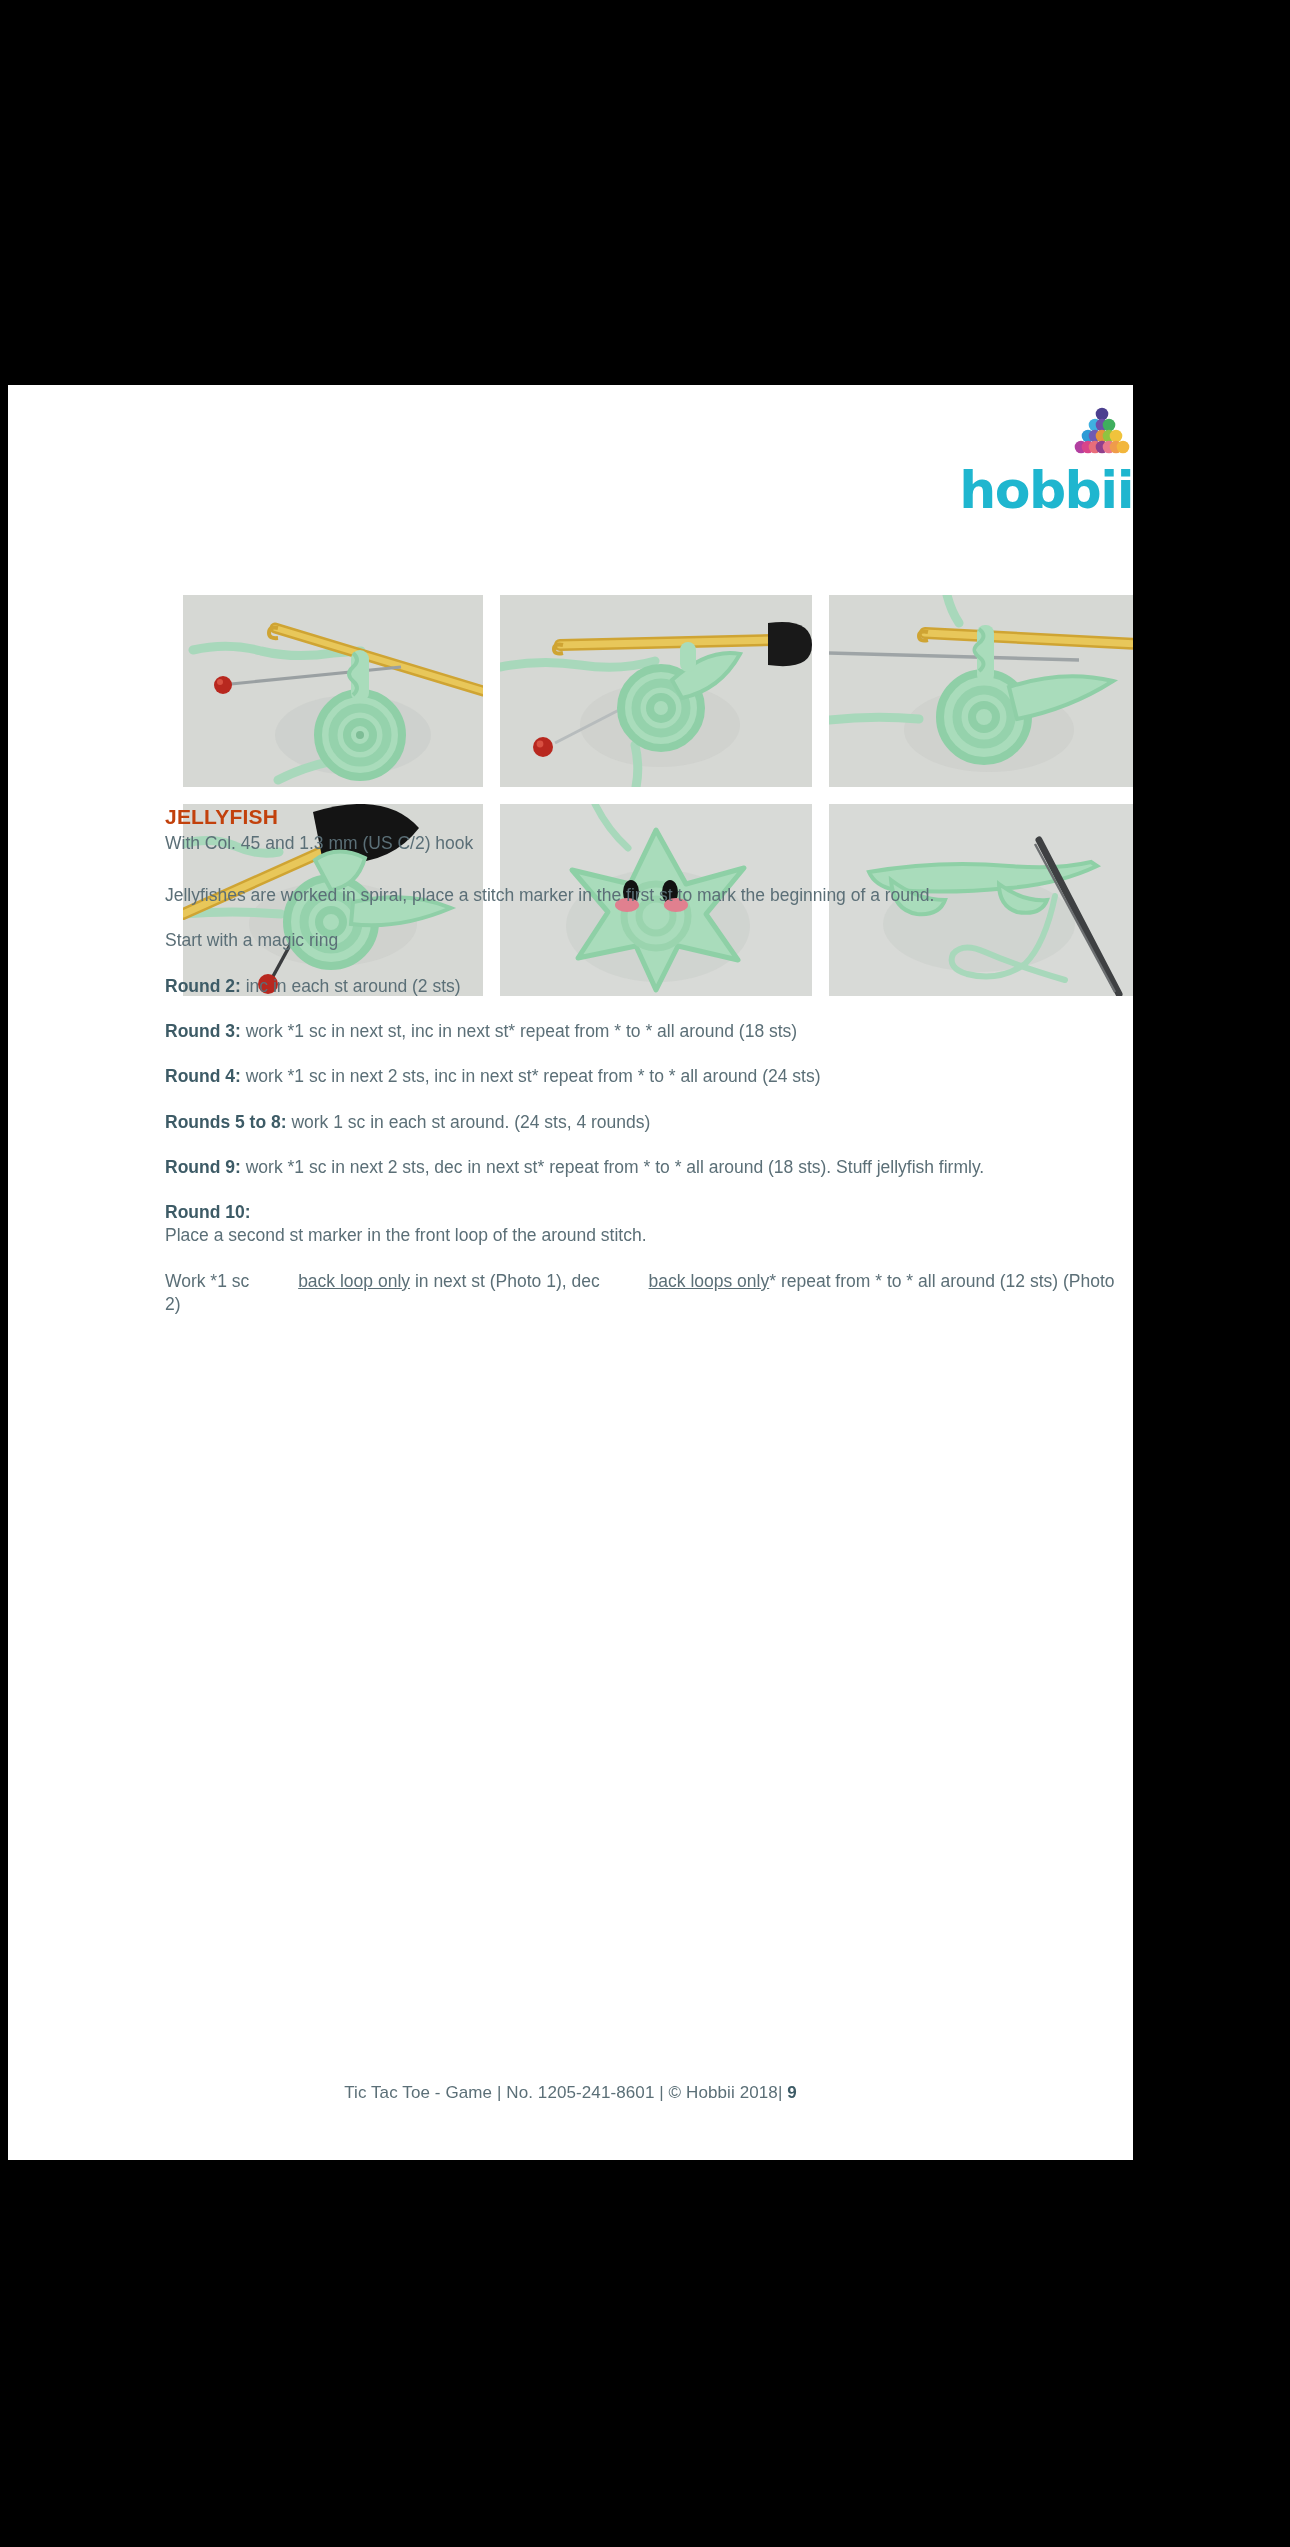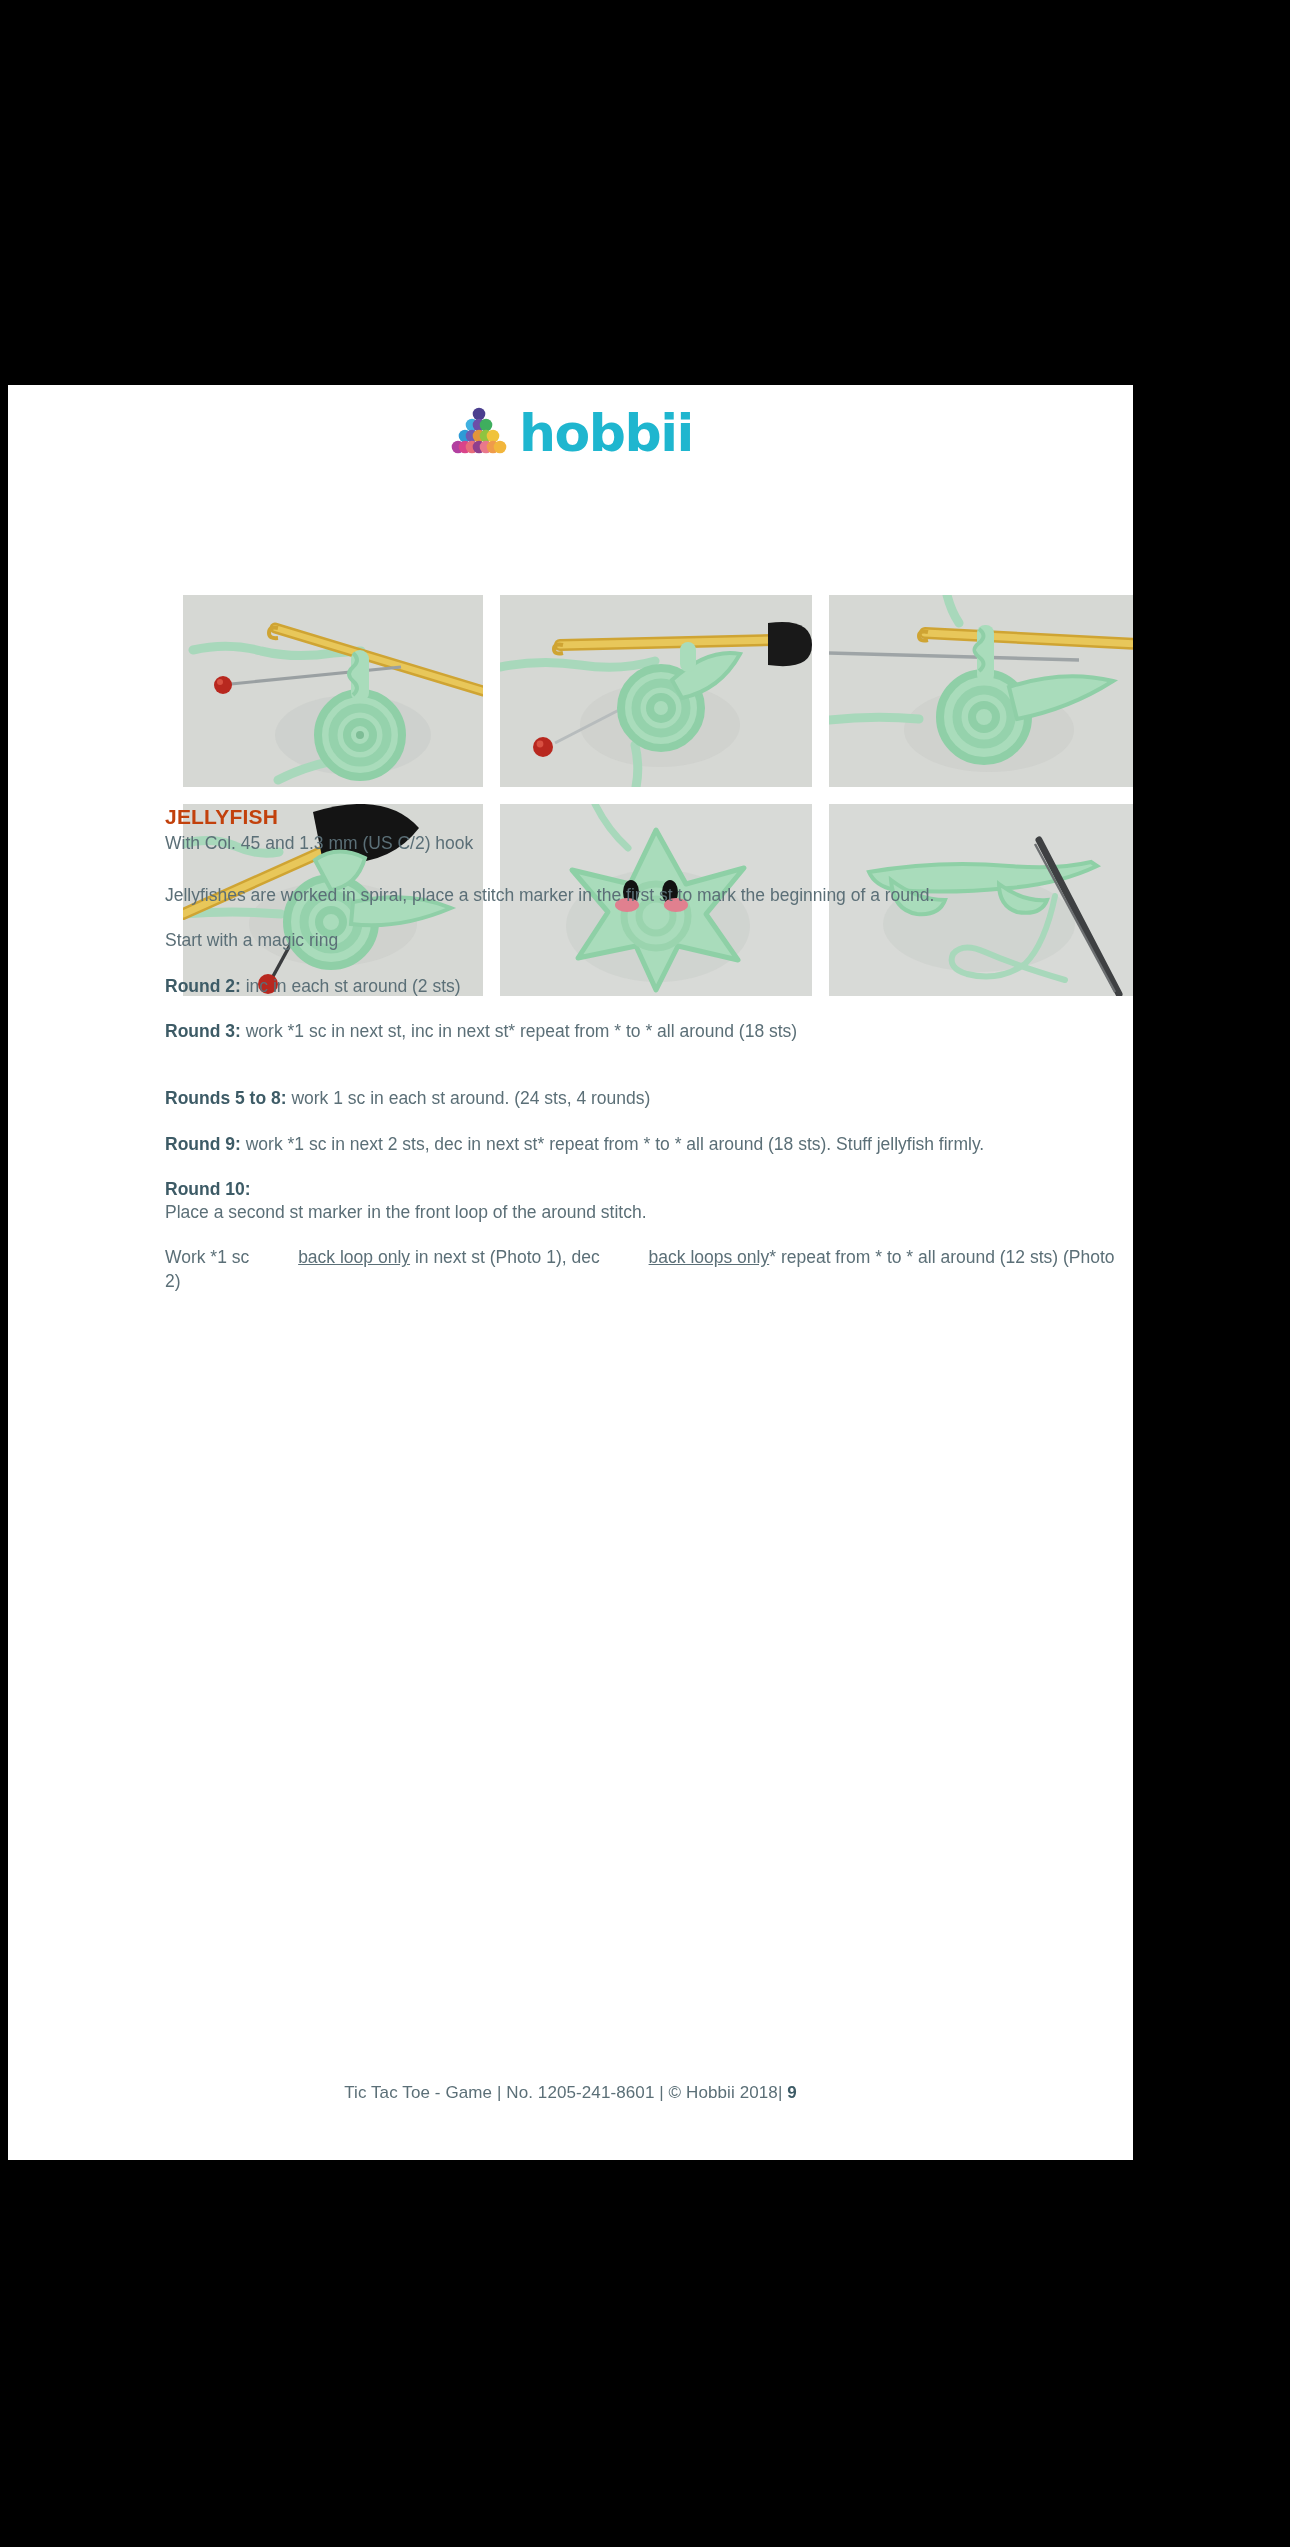--- a/index.html
+++ b/index.html
@@ -13,21 +13,21 @@
     position:absolute;
     left:8px; top:385px;
     width:1125px; height:1775px;
     background:#ffffff;
     overflow:hidden;
   }
 
   
   #logo-wrap {
     position:absolute; left:0; top:22px; width:100%;
-    display:flex; align-items:flex-start; justify-content:center; gap:9px;
+    display:flex; align-items:flex-end; justify-content:center; gap:9px;flex-direction:column;
   }
   #logo-mark { width:62px; height:48px; display:block; }
   #logo-word {
     font-size:52px; font-weight:bold; letter-spacing:-1.5px;
     color:#1fb6cf; line-height:1; font-family:"DejaVu Sans", sans-serif;
   }
 
   
   #photo-grid {
     position:absolute; left:175px; top:210px;
@@ -224,20 +224,23 @@
     <p>Start with a magic ring</p>
     <div class="gap-md"></div>
     <p>
       <span class="rlabel">Round 2:</span><span> inc in each st around (2 sts)</span>
     </p>
     <div class="gap-md"></div>
     <p>
       <span class="rlabel">Round 3:</span><span> work *1 sc in next st, inc in next st* repeat from * to * all around (18 sts)</span>
     </p>
     <div class="gap-md"></div>
+    <p>
+      <span class="rlabel">Round 4:</span><span> work *1 sc in next 2 sts, inc in next st* repeat from * to * all around (24 sts)</span>
+    </p>
     <div class="gap-md"></div>
     <p>
       <span class="rlabel">Rounds 5 to 8:</span><span> work 1 sc in each st around. (24 sts, 4 rounds)</span>
     </p>
     <div class="gap-md"></div>
     <p>
       <span class="rlabel">Round 9:</span><span> work *1 sc in next 2 sts, dec in next st* repeat from * to * all around (18 sts). Stuff jellyfish firmly.</span>
     </p>
     <div class="gap-md"></div>
     <p class="rlabel">Round 10:</p>

